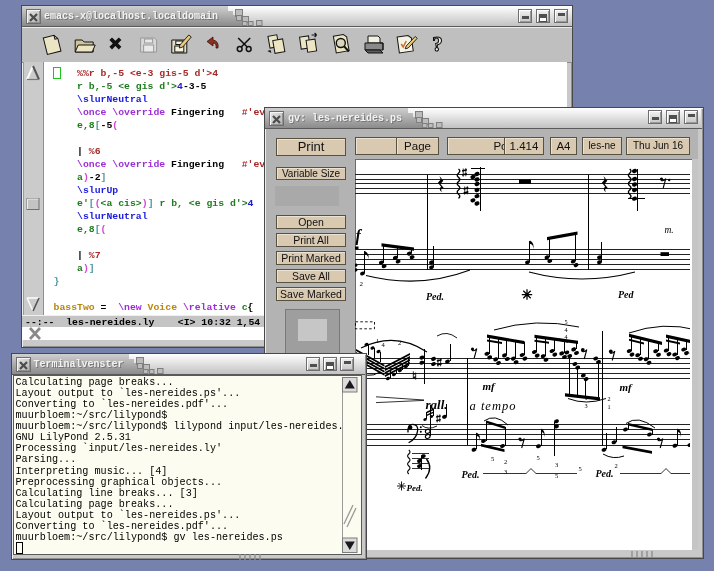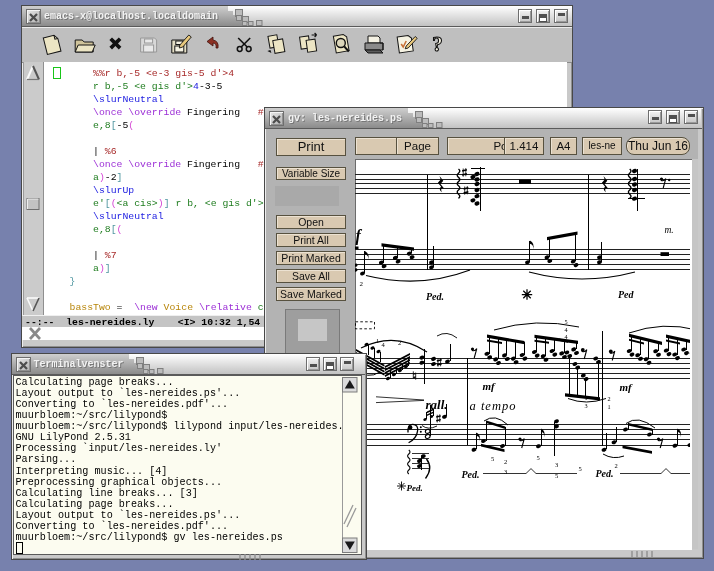--- a/index.html
+++ b/index.html
@@ -14,22 +14,22 @@
 .title{position:absolute;color:#f2f2f2;font-family:"Liberation Mono",monospace;
        font-weight:700;font-size:10px;text-shadow:1px 1px 0 #777;white-space:pre;}
 .xbtn{position:absolute;width:13px;height:13px;background:linear-gradient(135deg,#e8e8e8,#b2b2b2);
       border:1px solid #6e6e6e;box-shadow:inset 1px 1px 0 #f5f5f5, inset -1px -1px 0 #909090;}
 .tbtn{position:absolute;width:12px;height:12px;background:linear-gradient(#f2f2f2,#c6c6c6);
       border:1px solid #6e6e6e;box-shadow:inset 1px 1px 0 #ffffff, inset -1px -1px 0 #9a9a9a;}
 .glyph{position:absolute;background:#4f4f4f;}
 
 #etoolbar{position:absolute;background:#bfbfbf;border-top:1px solid #ececec;border-bottom:1px solid #8a8a8a;}
 #ebuf{position:absolute;background:#ffffff;}
-.code{position:absolute;font-family:"Liberation Mono",monospace;font-weight:400;
-      font-size:9.8px;color:#000;font-kerning:none;margin-left:16px;}
+.code{position:absolute;font-family:"Liberation Mono",monospace;font-weight:700;
+      font-size:9.8px;color:#000;font-kerning:none;}
 .code div{height:13px;line-height:13px;white-space:pre;}
 .red{color:#a72a2a}.grn{color:#1f7d1f}.blu{color:#1a1ae0}.pur{color:#9c2fd6}
 .org{color:#b8860b}.tea{color:#4f96a0}.mag{color:#d548d5}
 #emodeline{position:absolute;background:#c4c4c4;border-top:1px solid #efefef;border-bottom:1px solid #6f6f6f;
   font-family:"Liberation Mono",monospace;font-weight:700;font-size:9.8px;color:#000;white-space:pre;}
 
 .gvbtn{position:absolute;background:#d9c9b1;border:1px solid #57513f;color:#111;
        text-align:center;font-family:"Liberation Sans",sans-serif;
        box-shadow:inset 1px 1px 0 #ece2d2;}
 #gvpanel{position:absolute;background:#b3b3b3;}
@@ -242,21 +242,21 @@
 <div id="gvpage" style="left:355px;top:159px;width:336px;height:390px;z-index:2;"></div>
 <div class="abs" style="left:692px;top:159px;width:6px;height:390px;background:#c5c5c5;z-index:2;"></div>
 
 <div class="gvbtn" style="left:276px;top:138px;width:68px;height:16px;font-size:13px;line-height:16px;z-index:2;">Print</div>
 <div class="gvbtn" style="left:355px;top:137px;width:34px;height:16px;font-size:11.5px;line-height:16px;z-index:2;padding-left:40px;">State</div>
 <div class="gvbtn" style="left:396px;top:137px;width:41px;height:16px;font-size:11.5px;line-height:16px;z-index:2;">Page</div>
 <div class="gvbtn" style="left:447px;top:137px;width:48px;height:16px;font-size:11.5px;line-height:16px;z-index:2;padding-left:40px;">Portrait</div>
 <div class="gvbtn" style="left:504px;top:137px;width:38px;height:16px;font-size:11.5px;line-height:16px;z-index:2;">1.414</div>
 <div class="gvbtn" style="left:550px;top:137px;width:25px;height:16px;font-size:11.5px;line-height:16px;z-index:2;">A4</div>
 <div class="gvbtn" style="left:582px;top:137px;width:38px;height:16px;font-size:10px;line-height:16px;z-index:2;">les-ne</div>
-<div class="gvbtn" style="left:626px;top:137px;width:62px;height:16px;font-size:12px;line-height:16px;z-index:2;border-radius:8px;">Thu Jun 16</div>
+<div class="gvbtn" style="left:626px;top:137px;width:62px;height:16px;font-size:10px;line-height:16px;z-index:2;">Thu Jun 16</div>
 
 <div class="gvbtn" style="left:276px;top:167px;width:68px;height:11px;font-size:10px;line-height:11px;z-index:2;">Variable Size</div>
 <div class="abs" style="left:275px;top:186px;width:64px;height:20px;background:#a9a9a9;z-index:2;"></div>
 <div class="gvbtn" style="left:276px;top:215px;width:68px;height:12px;font-size:10.5px;line-height:12px;z-index:2;">Open</div>
 <div class="gvbtn" style="left:276px;top:233px;width:68px;height:12px;font-size:10.5px;line-height:12px;z-index:2;">Print All</div>
 <div class="gvbtn" style="left:276px;top:251px;width:68px;height:12px;font-size:10.5px;line-height:12px;z-index:2;">Print Marked</div>
 <div class="gvbtn" style="left:276px;top:269px;width:68px;height:12px;font-size:10.5px;line-height:12px;z-index:2;">Save All</div>
 <div class="gvbtn" style="left:276px;top:287px;width:68px;height:12px;font-size:10.5px;line-height:12px;z-index:2;">Save Marked</div>
 <div class="abs" style="left:285px;top:309px;width:53px;height:45px;background:#9e9e9e;border:1px solid #7a7a7a;z-index:2;"></div>
 <div class="abs" style="left:298px;top:319px;width:29px;height:22px;background:#c6c6c6;z-index:2;"></div>

